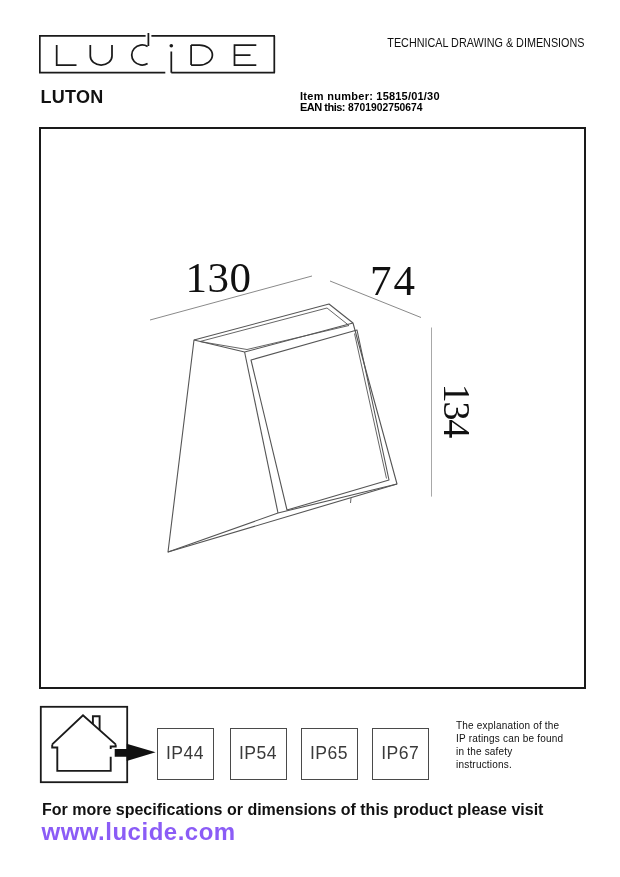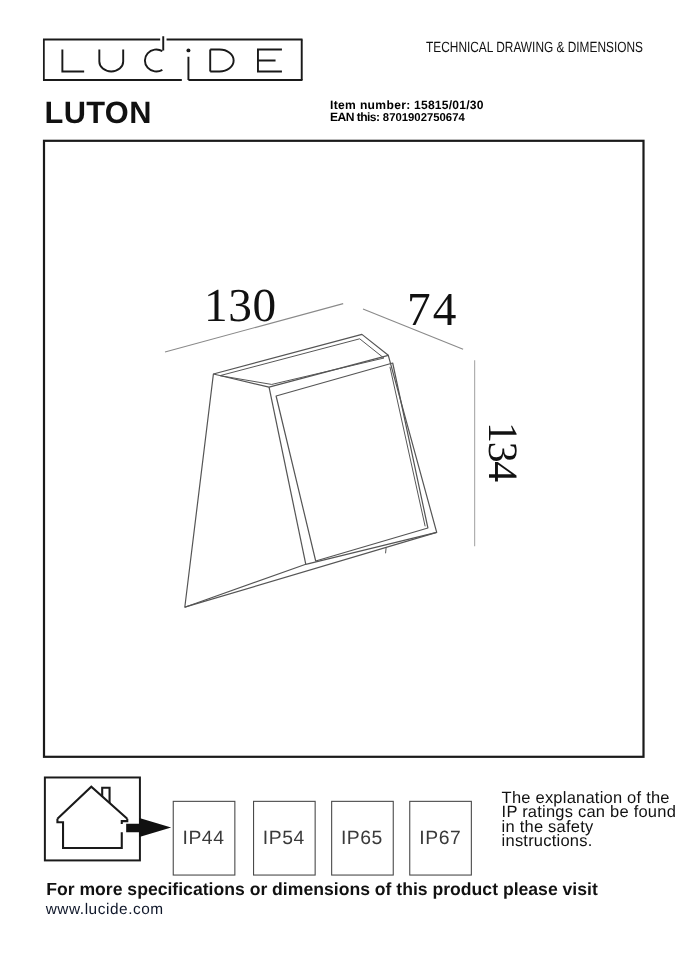--- a/index.html
+++ b/index.html
@@ -1,18 +1,18 @@
 <!DOCTYPE html>
 <html><head>
 <meta charset="utf-8">
 <style>
   html,body{margin:0;padding:0;background:#fff;}
   body{width:620px;height:877px;position:relative;font-family:"Liberation Sans",sans-serif;overflow:hidden;}
   .abs{position:absolute;}
-  .ip{top:727.5px;width:57px;height:68px;border:1.5px solid #4a4a4a;box-sizing:border-box;display:flex;align-items:center;justify-content:center;font-size:17.6px;letter-spacing:0.5px;color:#3a3a3a;}
+  .ip{top:727.5px;width:57px;height:52px;border:1.5px solid #4a4a4a;box-sizing:border-box;display:flex;align-items:center;justify-content:center;font-size:17.6px;letter-spacing:0.5px;color:#3a3a3a;}
 </style>
 </head>
 <body>
 
 <svg class="abs" style="left:39px;top:28px;" width="238" height="50" viewBox="0 0 238 50" fill="none">
   <g stroke="#1a1a1a" stroke-width="1.75">
 
     <path d="M0.8,7.9 L0.8,44.7"></path>
     <path d="M235.3,7.9 L235.3,44.7"></path>
     <path d="M0,7.9 H106.6 M112.4,7.9 H236"></path>
@@ -29,21 +29,21 @@
 
     <path d="M152.1,17 L152.1,37 M152.1,17 L160.6,17 A12.8,10 0 0 1 160.6,37 L152.1,37"></path>
 
     <path d="M217.3,17 H195.5 V37 H217.3 M195.5,27 H211.5"></path>
   </g>
   <circle cx="132.3" cy="17.8" r="1.8" fill="#1a1a1a"></circle>
 </svg>
 
 <div class="abs" style="top:35px;right:35px;font-size:13.5px;color:#111;transform:scaleX(0.8);transform-origin:100% 0;">TECHNICAL DRAWING &amp; DIMENSIONS</div>
 
-<div class="abs" style="left:40.5px;top:87px;font-size:28px;font-weight:bold;letter-spacing:0.3px;color:#111;">LUTON</div>
+<div class="abs" style="left:40.5px;top:87px;font-size:18px;font-weight:bold;letter-spacing:0.3px;color:#111;">LUTON</div>
 
 <div class="abs" style="left:300px;top:90.5px;font-size:11px;line-height:11.7px;color:#000;">
   <div><b style="letter-spacing:0.3px;text-align:right;">Item number:</b> <b style="letter-spacing:0.2px;">15815/01/30</b></div>
   <div><b style="letter-spacing:-0.5px;">EAN this:</b> <b style="font-size:10.3px;letter-spacing:0;">8701902750674</b></div>
 </div>
 
 <div class="abs" style="left:39px;top:127px;width:547px;height:562px;border:2px solid #1a1a1a;box-sizing:border-box;"></div>
 
 <svg class="abs" style="left:39px;top:127px;" width="547" height="562" viewBox="0 0 547 562" fill="none">
 
@@ -90,16 +90,16 @@
   </g>
 
   <path d="M86.7,54.9 L98.7,54.9 L98.7,49.7 L127.6,58.2 L98.7,66.9 L98.7,62.7 L86.7,62.7 Z" fill="#111"></path>
 </svg>
 
 <div class="abs ip" style="left:156.5px;">IP44</div>
 <div class="abs ip" style="left:229.5px;">IP54</div>
 <div class="abs ip" style="left:300.5px;">IP65</div>
 <div class="abs ip" style="left:371.8px;">IP67</div>
 
-<div class="abs" style="left:456px;top:718.5px;font-size:15px;letter-spacing:0.2px;line-height:13.2px;color:#111;">The explanation of the<br>IP ratings can be found<br>in the safety<br>instructions.</div>
+<div class="abs" style="left:456px;top:718.5px;font-size:10px;letter-spacing:0.2px;line-height:13.2px;color:#111;">The explanation of the<br>IP ratings can be found<br>in the safety<br>instructions.</div>
 
 <div class="abs" style="left:42px;top:801px;font-size:16px;font-weight:bold;color:#111;">For more specifications or dimensions of this product please visit</div>
-<div class="abs" style="left:41.5px;top:818px;font-size:14px;font-weight:normal;letter-spacing:0.5px;color:#0f172a;">www.lucide.com</div>
+<div class="abs" style="left:41.5px;top:818px;font-size:24px;font-weight:bold;letter-spacing:0.5px;color:#8b5cf6;">www.lucide.com</div>
 
 </body></html>

